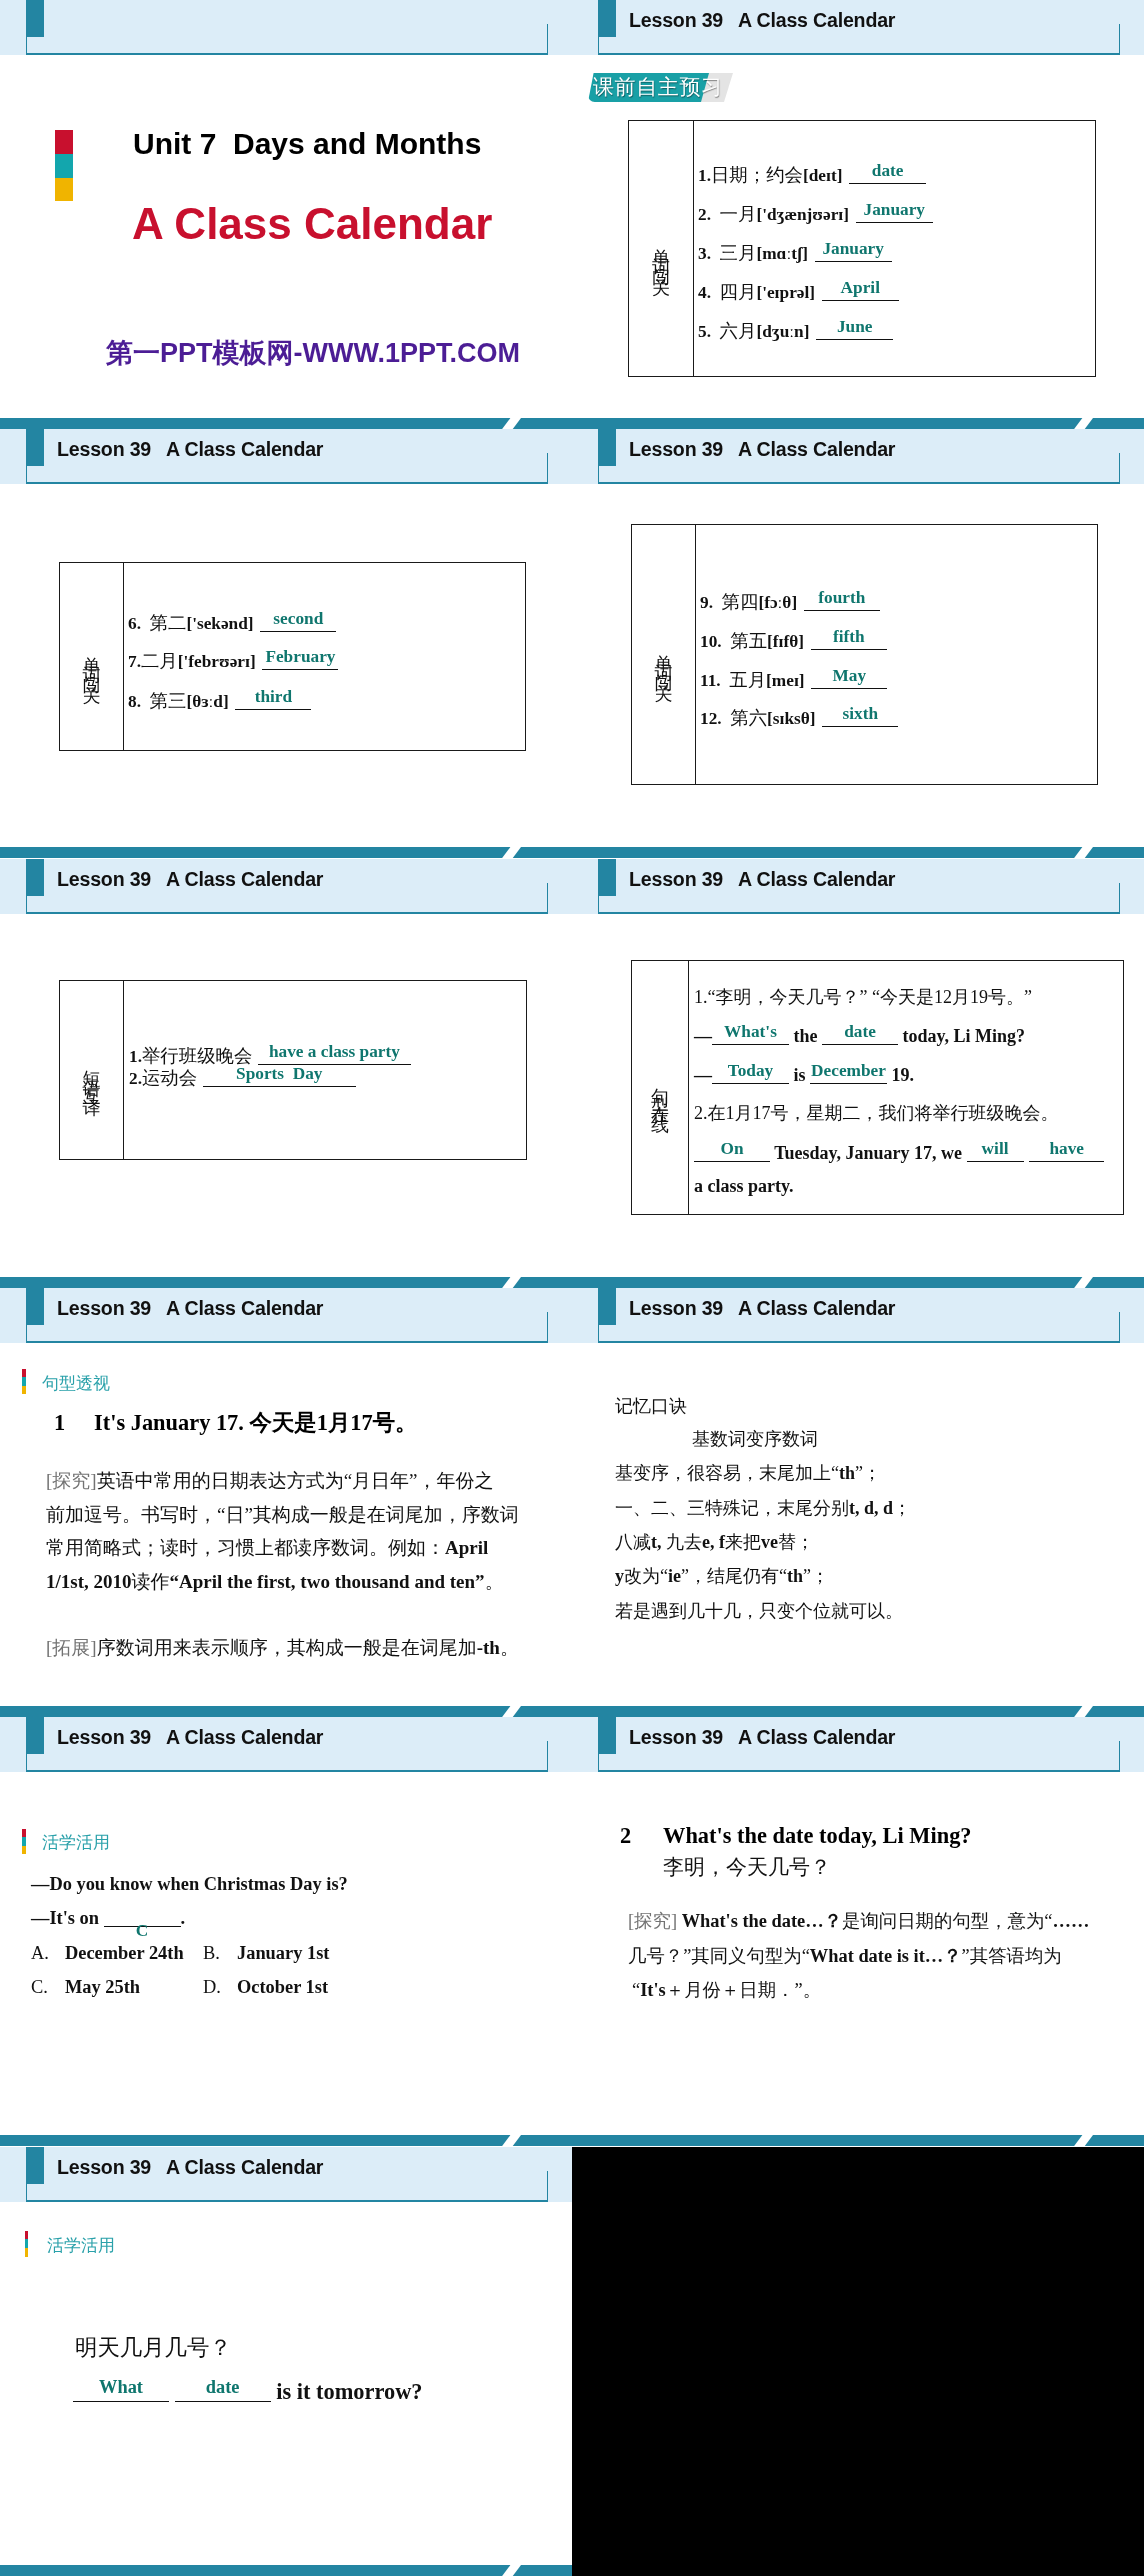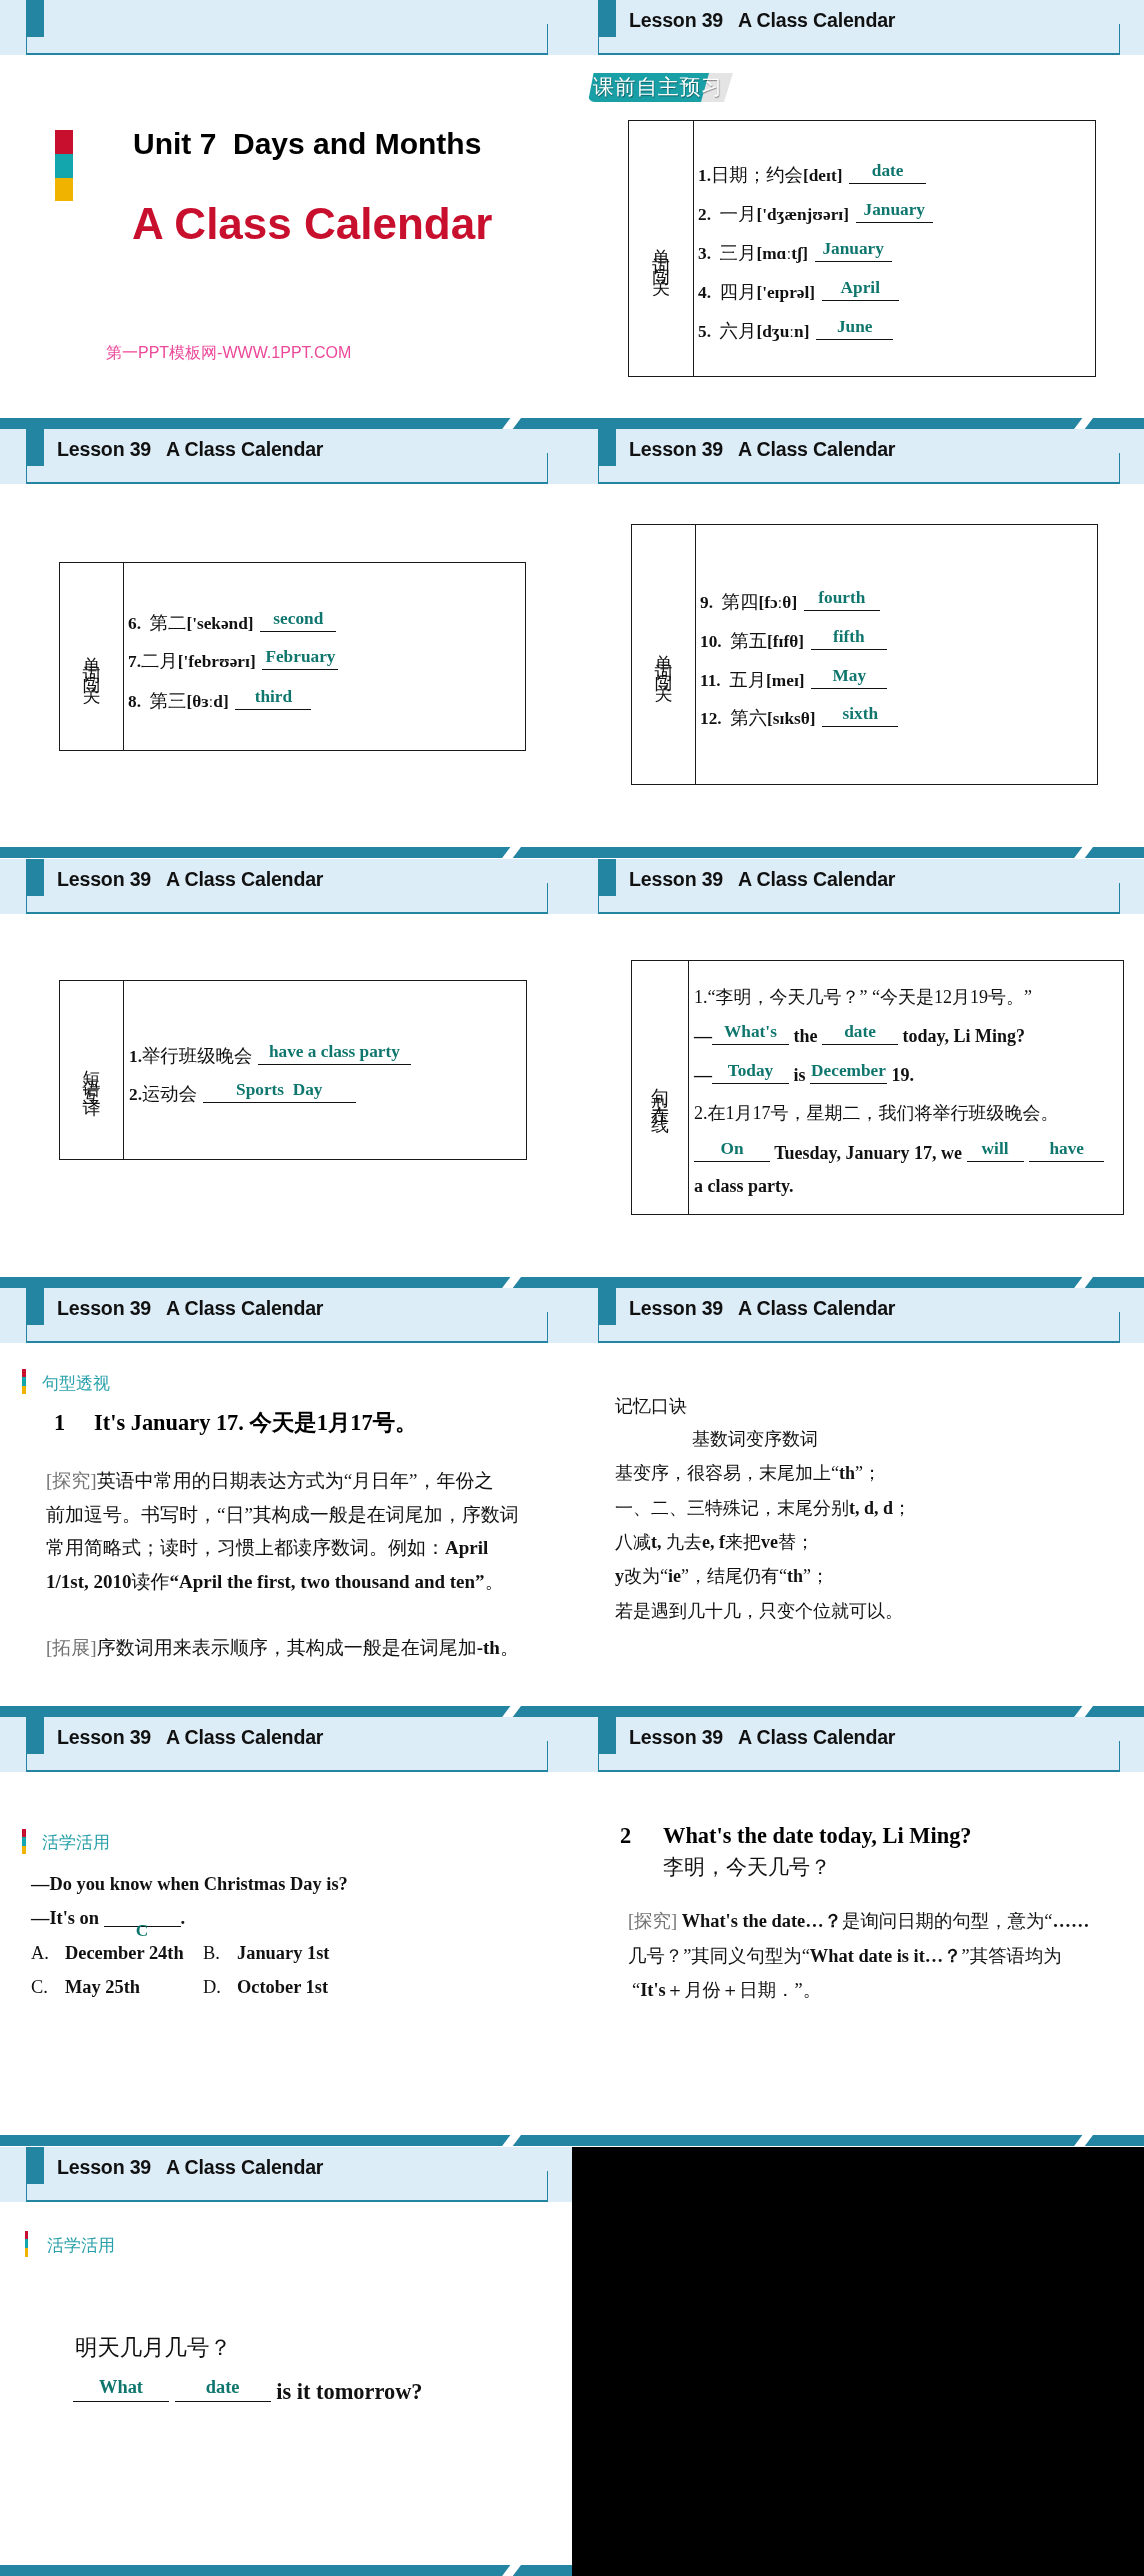--- a/index.html
+++ b/index.html
@@ -16,21 +16,21 @@
 .band-title{position:absolute;left:57px;top:10.6px;font-family:"Liberation Sans",sans-serif;font-weight:bold;font-size:19.6px;line-height:19.6px;color:#111;white-space:pre;letter-spacing:-0.2px}
 
 
 .foot{position:absolute;left:0;top:418px;width:572px;height:11.2px;background:#2385a2}
 .foot-notch{position:absolute;left:502px;top:418px;width:20px;height:11.2px;background:#fff;clip-path:polygon(8.4px 0,19px 0,10.6px 11.2px,0 11.2px)}
 
 
 .t-bar{position:absolute;left:55px;width:18px}
 .t-unit{position:absolute;left:133px;top:129px;font-family:"Liberation Sans",sans-serif;font-weight:bold;font-size:30px;line-height:30px;color:#000;white-space:pre}
 .t-title{position:absolute;left:132px;top:202px;font-family:"Liberation Sans",sans-serif;font-weight:bold;font-size:44px;line-height:44px;color:#c8102e;white-space:pre}
-.t-site{position:absolute;left:106px;top:342px;font-family:"Liberation Sans",sans-serif;font-weight:normal;font-size:16px;line-height:22.4px;color:#ec4899;white-space:pre}
+.t-site{position:absolute;left:106px;top:342px;font-family:"Liberation Sans",sans-serif;font-weight:bold;font-size:27px;line-height:22.4px;color:#4c1d95;white-space:pre}
 
 
 .badge-gray{position:absolute;left:124px;top:73px;width:37px;height:29px;background:#e4e4e4;clip-path:polygon(9px 0,37px 0,28px 29px,0 29px)}
 .badge{position:absolute;left:16px;top:73px;width:121px;height:29px;background:#19a0a6;clip-path:polygon(5.6px 0,121px 0,113px 29px,0 29px);border-radius:0 0 0 6.7px}
 .badge-text{position:absolute;left:21px;top:75px;font-family:"Liberation Sans",sans-serif;font-size:21px;line-height:23.5px;color:#fff;letter-spacing:0.6px;text-shadow:0.6px 0.6px 1.1px rgba(0,0,0,.45);white-space:pre}
 
 
 .tbl{position:absolute;border:1.1px solid #1a1a1a;background:#fff}
 .tbl-div{position:absolute;top:0;bottom:0;width:1.1px;background:#1a1a1a}
 .tbl-label{position:absolute;top:0;bottom:0;left:0;display:flex;align-items:center;justify-content:center}
@@ -151,21 +151,21 @@
   <div class="band-frame"></div>
   <div class="band-block"></div>
   <div class="band-title">Lesson 39   A Class Calendar</div>
   <div class="tbl" style="left:59px;top:121px;width:468px;height:180px">
     <div class="tbl-label" style="width:63px">
           <span class="vlabel">短语互译</span>
         </div>
     <div class="tbl-div" style="left:63px"></div>
   </div>
   <div class="row" style="left:129px;top:186px"><span>1.</span><span class="cn">举行班级晚会</span><span class="blank" style="width:153px;margin-left:5.6px"><span class="ans">have a class party</span></span></div>
-  <div class="row" style="left:129px;top:224px"><span>2.</span><span class="cn">运动会</span><span class="blank" style="width:153px;margin-left:5.6px"><span class="ans">Sports  Day</span></span></div>
+  <div class="row" style="left:129px;top:208px"><span>2.</span><span class="cn">运动会</span><span class="blank" style="width:153px;margin-left:5.6px"><span class="ans">Sports  Day</span></span></div>
   <div class="foot"></div>
   <div class="foot-notch"></div>
 </div>
 
 <div class="slide" style="left:572px;top:859px">
   <div class="band"></div>
   <div class="band-frame"></div>
   <div class="band-block"></div>
   <div class="band-title">Lesson 39   A Class Calendar</div>
   <div class="tbl" style="left:59px;top:101px;width:493px;height:255px">

